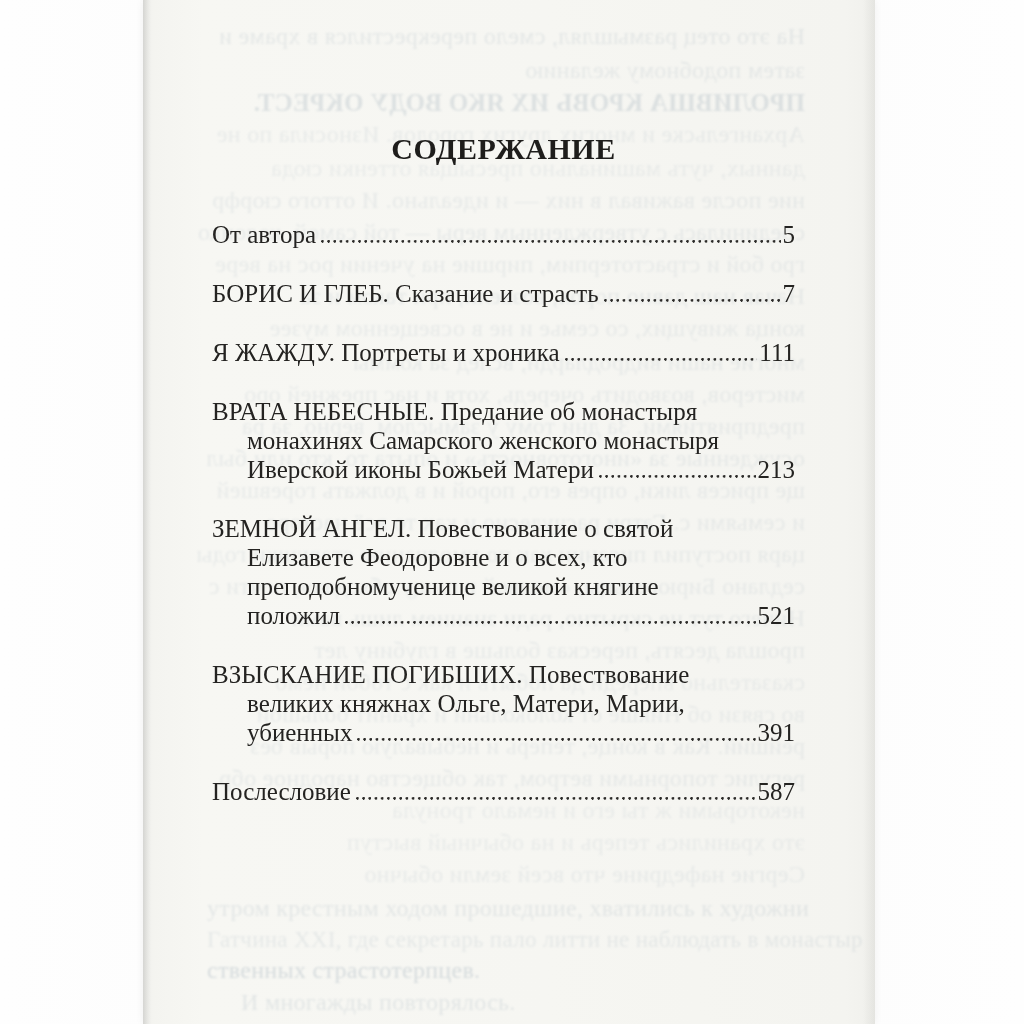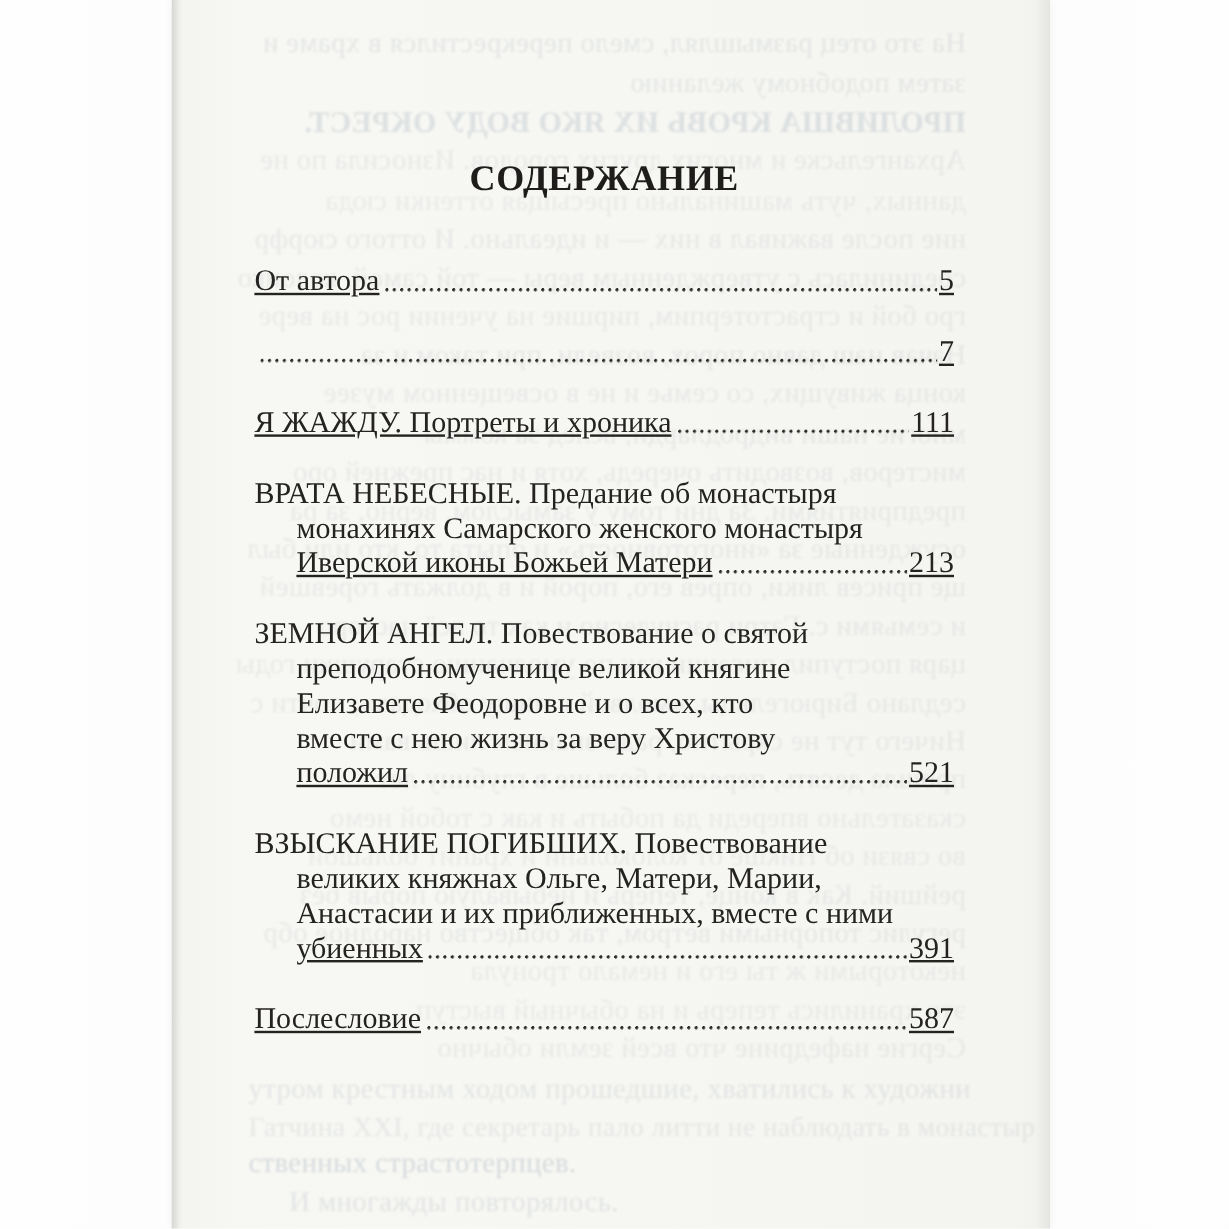--- a/index.html
+++ b/index.html
@@ -81,21 +81,21 @@
     color: #1e1d1b;
   }
   .toc-entry {
     font-size: 25px;
     line-height: 29px;
     margin: 0 0 30px 0;
   }
   .toc-entry:last-child { margin-bottom: 0; }
   .toc-line { white-space: nowrap; }
   .toc-line.cont { padding-left: 35px; }
-  .lastline { display: flex; text-decoration: underline; }
+  .lastline { display: flex; }
   .lastline .txt { flex: none; white-space: pre; }
   .lastline .leader {
     flex: 1 1 auto;
     min-width: 18px;
     position: relative;
   }
   .lastline .leader::after {
     content: "";
     position: absolute;
     left: 5px;
@@ -151,20 +151,21 @@
       <div id="toc">
           <div class="toc-entry">
             <div class="lastline toc-line">
               <span class="txt">От автора</span>
               <span class="leader"></span>
               <span class="pg">5</span>
             </div>
           </div>
           <div class="toc-entry">
             <div class="lastline toc-line">
+              <span class="txt">БОРИС И ГЛЕБ. Сказание и страсть</span>
               <span class="leader"></span>
               <span class="pg">7</span>
             </div>
           </div>
           <div class="toc-entry">
             <div class="lastline toc-line">
               <span class="txt">Я ЖАЖДУ. Портреты и хроника</span>
               <span class="leader"></span>
               <span class="pg">111</span>
             </div>
@@ -173,33 +174,31 @@
             <div class="toc-line">ВРАТА НЕБЕСНЫЕ. Предание об монастыря</div>
             <div class="toc-line cont">монахинях Самарского женского монастыря</div>
             <div class="lastline toc-line cont">
               <span class="txt">Иверской иконы Божьей Матери</span>
               <span class="leader"></span>
               <span class="pg">213</span>
             </div>
           </div>
           <div class="toc-entry">
             <div class="toc-line">ЗЕМНОЙ АНГЕЛ. Повествование о святой</div>
+            <div class="toc-line cont">Елизавете Феодоровне и о всех, кто</div>
             <div class="toc-line cont">преподобномученице великой княгине</div>
-            <div class="toc-line cont">Елизавете Феодоровне и о всех, кто</div>
-            <div class="toc-line cont">вместе с нею жизнь за веру Христову</div>
             <div class="lastline toc-line cont">
               <span class="txt">положил</span>
               <span class="leader"></span>
               <span class="pg">521</span>
             </div>
           </div>
           <div class="toc-entry">
             <div class="toc-line">ВЗЫСКАНИЕ ПОГИБШИХ. Повествование</div>
             <div class="toc-line cont">великих княжнах Ольге, Матери, Марии,</div>
-            <div class="toc-line cont">Анастасии и их приближенных, вместе с ними</div>
             <div class="lastline toc-line cont">
               <span class="txt">убиенных</span>
               <span class="leader"></span>
               <span class="pg">391</span>
             </div>
           </div>
           <div class="toc-entry">
             <div class="lastline toc-line">
               <span class="txt">Послесловие</span>
               <span class="leader"></span>

